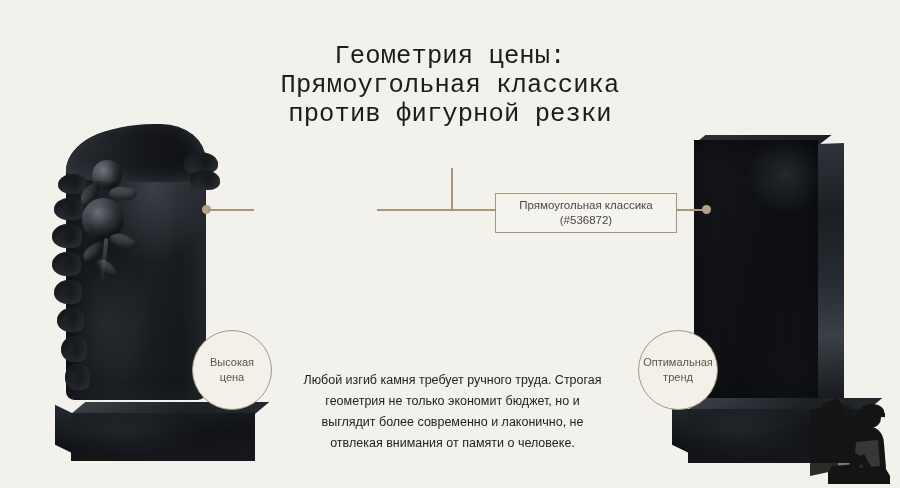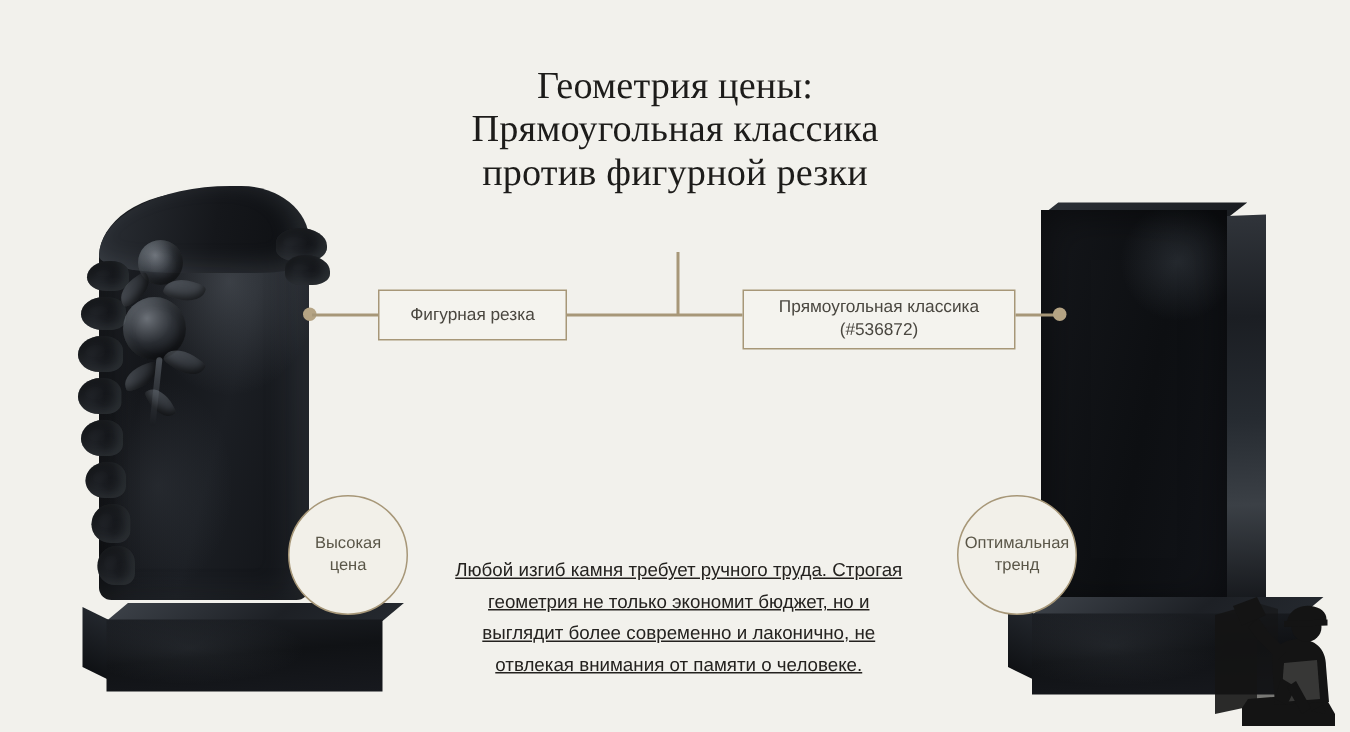--- a/index.html
+++ b/index.html
@@ -22,21 +22,21 @@
     overflow: hidden;
   }
 
   
   .title {
     position: absolute;
     left: 0;
     top: 42px;
     width: 900px;
     text-align: center;
-    font-family: Liberation Serif, serif;
+    font-family: Liberation Mono, monospace;
     font-size: 25.5px;
     line-height: 29px;
     color: #1d1c1a;
     letter-spacing: 0.1px;
     white-space: pre-line;
   }
 
   
   .monument-wrap { position: absolute; }
 
@@ -252,21 +252,20 @@
   #body-text {
     position: absolute;
     left: 300px;
     top: 370px;
     width: 305px;
     text-align: center;
     font-size: 12.5px;
     line-height: 21px;
     color: #24221f;
     white-space: pre-line;
-    text-decoration: underline;
   }
 
   
   #logo {
     position: absolute;
     right: 6px;
     bottom: 2px;
     width: 86px;
     height: 90px;
   }
@@ -321,21 +320,20 @@
     <div class="base-front"></div>
   </div>
 
   <div class="conn-dot" style="left:202px; top:205px;"></div>
   <div class="conn-line" style="left:208px; top:209px; width:46px; height:1.6px;"></div>
   <div class="conn-line" style="left:377px; top:209px; width:119px; height:1.6px;"></div>
   <div class="conn-line" style="left:451px; top:168px; width:1.6px; height:42px;"></div>
   <div class="conn-line" style="left:676px; top:209px; width:32px; height:1.6px;"></div>
   <div class="conn-dot" style="left:702px; top:205px;"></div>
 
-  <div class="label-box" id="label-left">Фигурная резка</div>
   <div class="label-box" id="label-right">Прямоугольная классика
 (#536872)</div>
 
 
   <div class="price-circle" id="circle-left">Высокая
 цена</div>
   <div class="price-circle" id="circle-right">Оптимальная
 тренд</div>
 
   <div id="body-text">Любой изгиб камня требует ручного труда. Строгая геометрия не только экономит бюджет, но и выглядит более современно и лаконично, не отвлекая внимания от памяти о человеке.</div>

